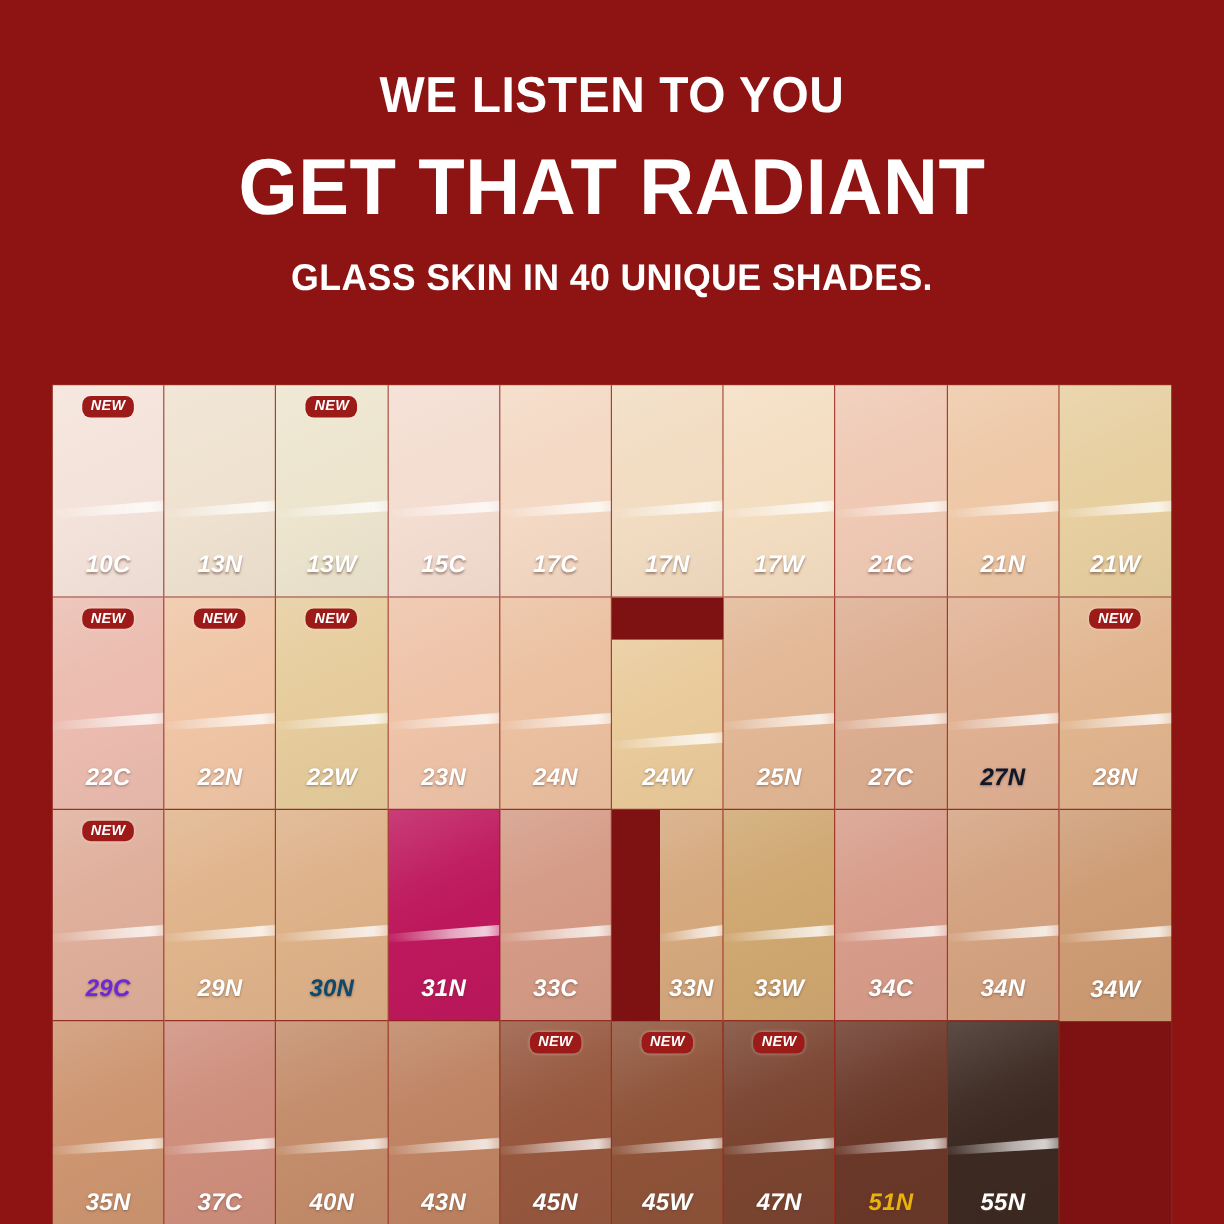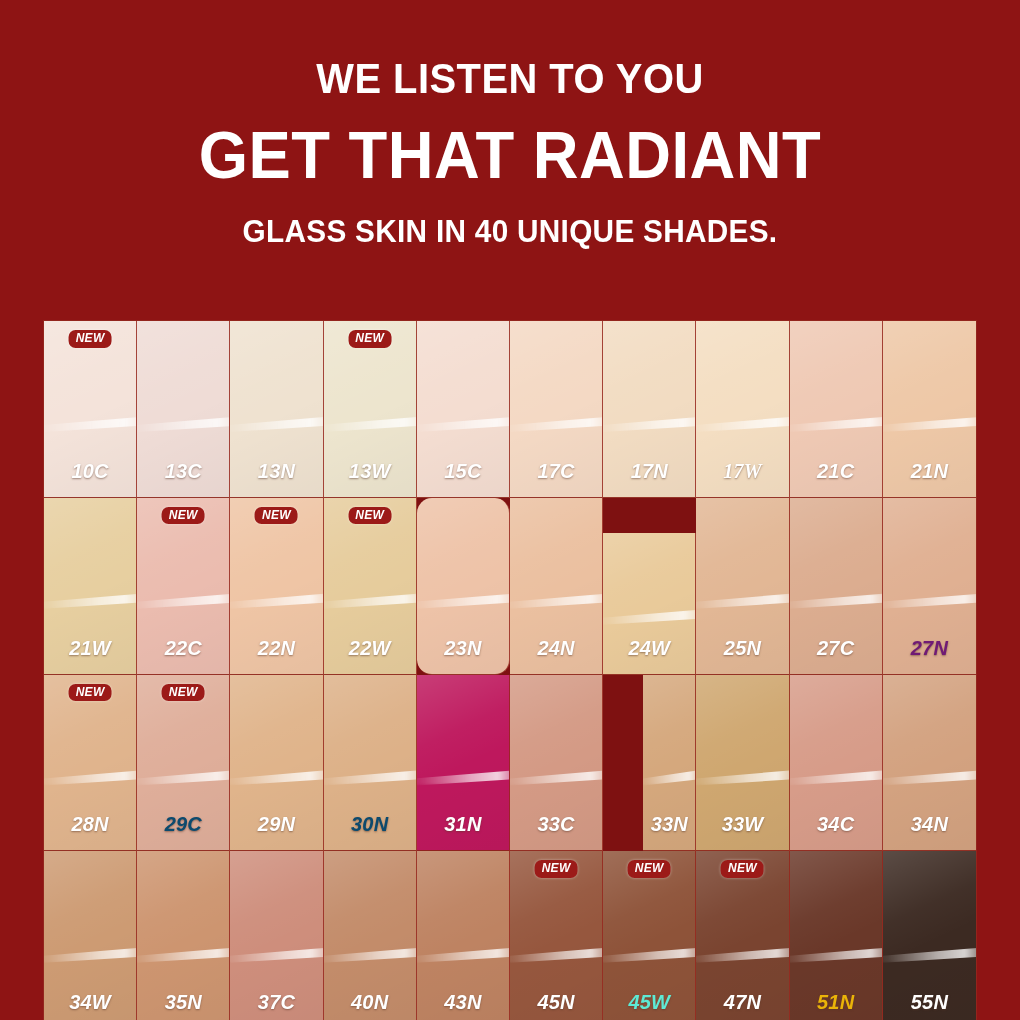--- a/index.html
+++ b/index.html
@@ -151,25 +151,20 @@
   <div class="hl-line3">GLASS SKIN IN 40 UNIQUE SHADES.</div>
 </div>
 
 <div class="shade-grid" id="shade-grid">
     <div class="swatch" style="background: rgb(244, 227, 218);">
       <div class="wash"></div>
       <div class="gloss"></div>
       <div class="new-badge" style="background: rgb(156, 26, 24); color: rgb(255, 255, 255);">NEW</div>
       <div class="label" style="color: rgb(255, 255, 255);">10C</div>
     </div>
-    <div class="swatch" style="background: rgb(239, 220, 214);">
-      <div class="wash"></div>
-      <div class="gloss"></div>
-      <div class="label" style="color: rgb(255, 255, 255);">13C</div>
-    </div>
     <div class="swatch" style="background: rgb(239, 226, 208);">
       <div class="wash"></div>
       <div class="gloss"></div>
       <div class="label" style="color: rgb(255, 255, 255);">13N</div>
     </div>
     <div class="swatch" style="background: rgb(237, 229, 206);">
       <div class="wash"></div>
       <div class="gloss"></div>
       <div class="new-badge" style="background: rgb(156, 26, 24); color: rgb(255, 255, 255);">NEW</div>
       <div class="label" style="color: rgb(255, 255, 255);">13W</div>
@@ -182,21 +177,21 @@
     <div class="swatch" style="background: rgb(244, 217, 196);">
       <div class="wash"></div>
       <div class="gloss"></div>
       <div class="label" style="color: rgb(255, 255, 255);">17C</div>
     </div>
     <div class="swatch" style="background: rgb(242, 220, 194);">
       <div class="wash"></div>
       <div class="gloss"></div>
       <div class="label" style="color: rgb(255, 255, 255);">17N</div>
     </div>
-    <div class="swatch" style="background: rgb(244, 222, 194); font-family: Liberation Serif, serif;">
+    <div class="swatch" style="background: rgb(244, 222, 194);">
       <div class="wash"></div>
       <div class="gloss"></div>
       <div class="label" style="color: rgb(255, 255, 255);">17W</div>
     </div>
     <div class="swatch" style="background: rgb(239, 201, 180);">
       <div class="wash"></div>
       <div class="gloss"></div>
       <div class="label" style="color: rgb(255, 255, 255);">21C</div>
     </div>
     <div class="swatch" style="background: rgb(238, 200, 167);">
@@ -220,21 +215,21 @@
       <div class="gloss"></div>
       <div class="new-badge" style="background: rgb(156, 26, 24); color: rgb(255, 255, 255);">NEW</div>
       <div class="label" style="color: rgb(255, 255, 255);">22N</div>
     </div>
     <div class="swatch" style="background: rgb(230, 204, 156);">
       <div class="wash"></div>
       <div class="gloss"></div>
       <div class="new-badge" style="background: rgb(156, 26, 24); color: rgb(255, 255, 255);">NEW</div>
       <div class="label" style="color: rgb(255, 255, 255);">22W</div>
     </div>
-    <div class="swatch" style="background: rgb(238, 195, 168); border-radius: 15px;">
+    <div class="swatch" style="background: rgb(238, 195, 168);">
       <div class="wash"></div>
       <div class="gloss"></div>
       <div class="label" style="color: rgb(255, 255, 255);">23N</div>
     </div>
     <div class="swatch" style="background: rgb(235, 192, 160);">
       <div class="wash"></div>
       <div class="gloss"></div>
       <div class="label" style="color: rgb(255, 255, 255);">24N</div>
     </div>
     <div class="swatch" style="background: rgb(233, 202, 154); margin-top: 35px;">
@@ -248,33 +243,33 @@
       <div class="label" style="color: rgb(255, 255, 255);">25N</div>
     </div>
     <div class="swatch" style="background: rgb(220, 173, 144);">
       <div class="wash"></div>
       <div class="gloss"></div>
       <div class="label" style="color: rgb(255, 255, 255);">27C</div>
     </div>
     <div class="swatch" style="background: rgb(224, 176, 146);">
       <div class="wash"></div>
       <div class="gloss"></div>
-      <div class="label" style="color: #701a75;">27N</div>
+      <div class="label" style="color: #0f172a;">27N</div>
     </div>
     <div class="swatch" style="background: rgb(224, 180, 141);">
       <div class="wash"></div>
       <div class="gloss"></div>
       <div class="new-badge" style="background: rgb(156, 26, 24); color: rgb(255, 255, 255);">NEW</div>
       <div class="label" style="color: rgb(255, 255, 255);">28N</div>
     </div>
     <div class="swatch" style="background: rgb(223, 174, 154);">
       <div class="wash"></div>
       <div class="gloss"></div>
       <div class="new-badge" style="background: rgb(156, 26, 24); color: rgb(255, 255, 255);">NEW</div>
-      <div class="label" style="color: #0c4a6e;">29C</div>
+      <div class="label" style="color: #6d28d9;">29C</div>
     </div>
     <div class="swatch" style="background: rgb(224, 180, 139);">
       <div class="wash"></div>
       <div class="gloss"></div>
       <div class="label" style="color: rgb(255, 255, 255);">29N</div>
     </div>
     <div class="swatch" style="background: rgb(221, 177, 136);">
       <div class="wash"></div>
       <div class="gloss"></div>
       <div class="label" style="color: #0c4a6e;">30N</div>
@@ -337,21 +332,21 @@
     <div class="swatch" style="background: rgb(150, 87, 62);">
       <div class="wash"></div>
       <div class="gloss"></div>
       <div class="new-badge" style="background: rgb(156, 26, 24); color: rgb(255, 255, 255);">NEW</div>
       <div class="label" style="color: rgb(255, 255, 255);">45N</div>
     </div>
     <div class="swatch" style="background: rgb(142, 83, 57);">
       <div class="wash"></div>
       <div class="gloss"></div>
       <div class="new-badge" style="background: rgb(156, 26, 24); color: rgb(255, 255, 255);">NEW</div>
-      <div class="label" style="color: #5eead4;">45W</div>
+      <div class="label" style="color: #ffffff;">45W</div>
     </div>
     <div class="swatch" style="background: rgb(122, 68, 48);">
       <div class="wash"></div>
       <div class="gloss"></div>
       <div class="new-badge" style="background: rgb(156, 26, 24); color: rgb(255, 255, 255);">NEW</div>
       <div class="label" style="color: rgb(255, 255, 255);">47N</div>
     </div>
     <div class="swatch" style="background: rgb(106, 56, 41);">
       <div class="wash"></div>
       <div class="gloss"></div>

